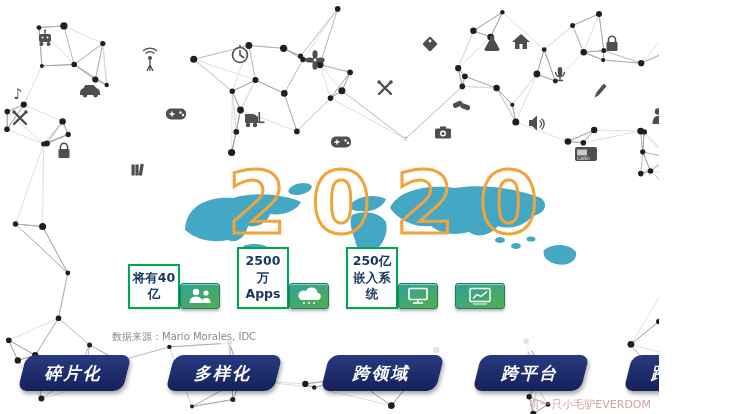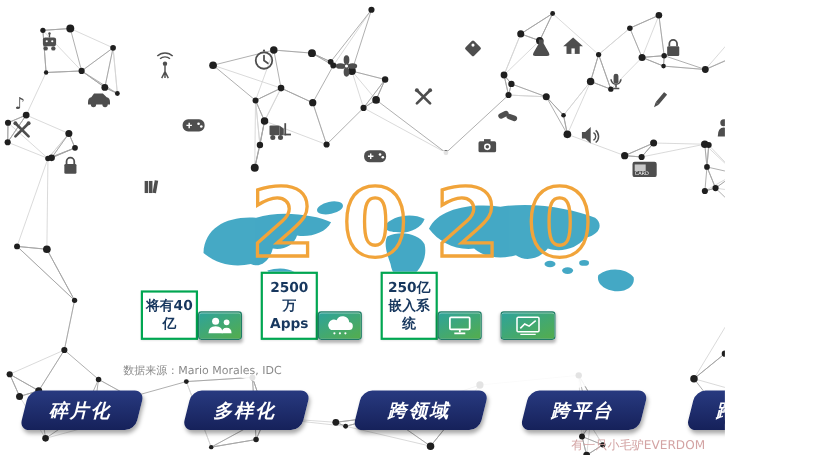--- a/index.html
+++ b/index.html
@@ -25,21 +25,21 @@
   .banners{position:absolute;left:0;top:355px;width:100%;height:40px}
   .banner{position:absolute;top:0;height:36px;
     background:linear-gradient(180deg,#283a80 0%,#16215a 100%);
     border-radius:9px;transform:skewX(-14deg);
     display:flex;align-items:center;justify-content:center;
     box-shadow:2px 3px 4px rgba(0,0,0,.35)}
   .banner span{color:#fff;font-weight:bold;font-size:17px;letter-spacing:2px;white-space:nowrap}
   .b0{left:22px;width:105px}.b1{left:170px;width:108px}.b2{left:325px;width:115px}
   .b3{left:477px;width:108px}.b4{left:628px;width:106px}
 
-  .watermark{position:absolute;right:18px;bottom:2px;font-size:11px;color:#d3a3a3}
+  .watermark{position:absolute;right:8px;bottom:2px;font-size:11px;color:#d3a3a3}
 </style>
 </head>
 <body>
 
 <div class="stage">
 
   <svg class="bg" viewBox="0 0 750 414">
     <defs>
       <g id="i-clock">
           <circle r="7.5" fill="none" stroke="#4e4e4e" stroke-width="1.6"></circle>

